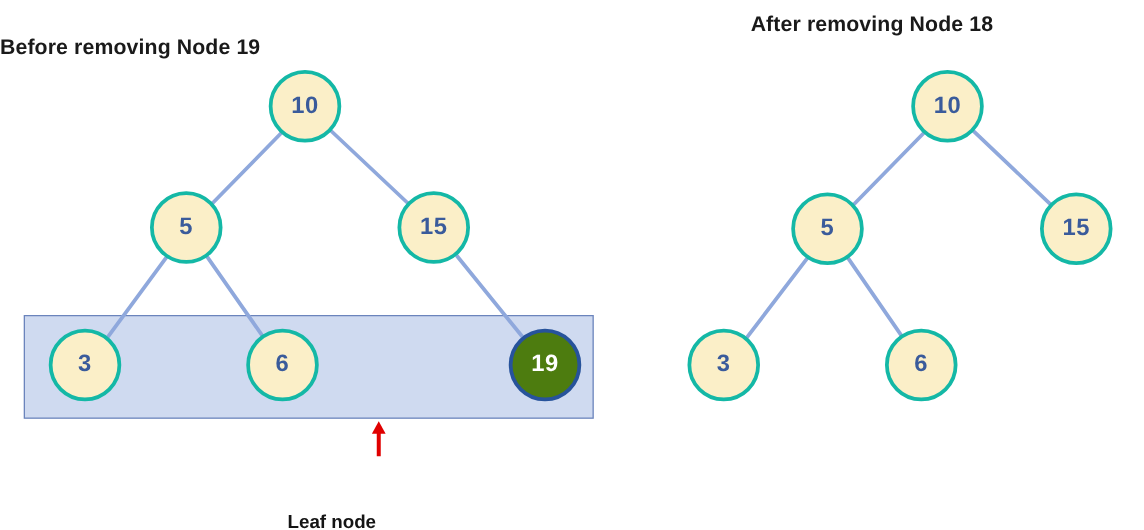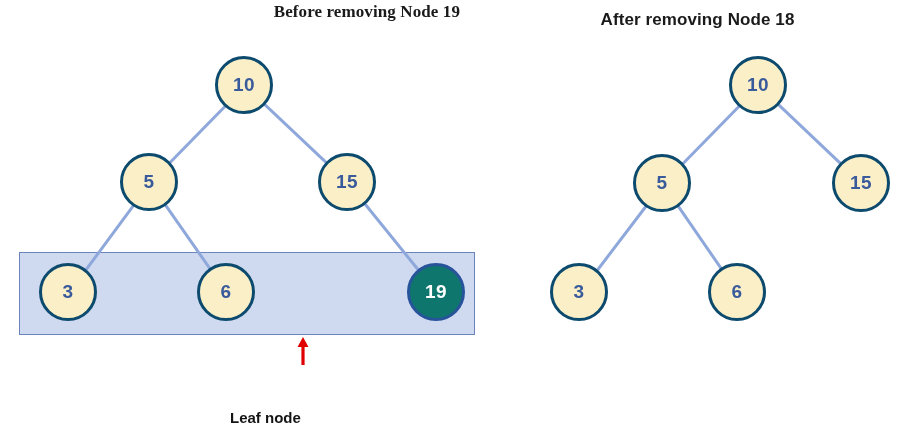--- a/index.html
+++ b/index.html
@@ -18,48 +18,48 @@
     overflow: hidden;
   }
   .panel-title {
     position: absolute;
     font-size: 17px;
     font-weight: bold;
     color: #1a1a1a;
     letter-spacing: 0.1px;
     white-space: nowrap;
   }
-  #title-left  { left: 0;   top: 2px; width: 460px; text-align: right; font-family: Liberation Serif, serif; }
+  #title-left  { left: 0;   top: 28px; width: 460px; text-align: left; }
   #title-right { left: 480px; top: 10px; width: 435px; text-align: center; }
 
   svg.tree-layer {
     position: absolute;
     left: 0;
     top: 0;
     width: 915px;
     height: 424px;
   }
   .node {
     position: absolute;
     width: 58px;
     height: 58px;
     border-radius: 50%;
     background: #FBEFC8;
-    border: 3px solid #0c4a6e;
+    border: 3px solid #14b8a6;
     box-sizing: border-box;
     display: flex;
     align-items: center;
     justify-content: center;
     font-size: 19px;
     font-weight: bold;
     color: #3A5B9B;
     letter-spacing: 0.5px;
   }
   .node.removed {
-    background: #0f766e;
+    background: #4d7c0f;
     border-color: #27539B;
     color: #ffffff;
   }
   #highlight-box {
     position: absolute;
     left: 19px;
     top: 252px;
     width: 456px;
     height: 83px;
     background: #CFDAF0;

